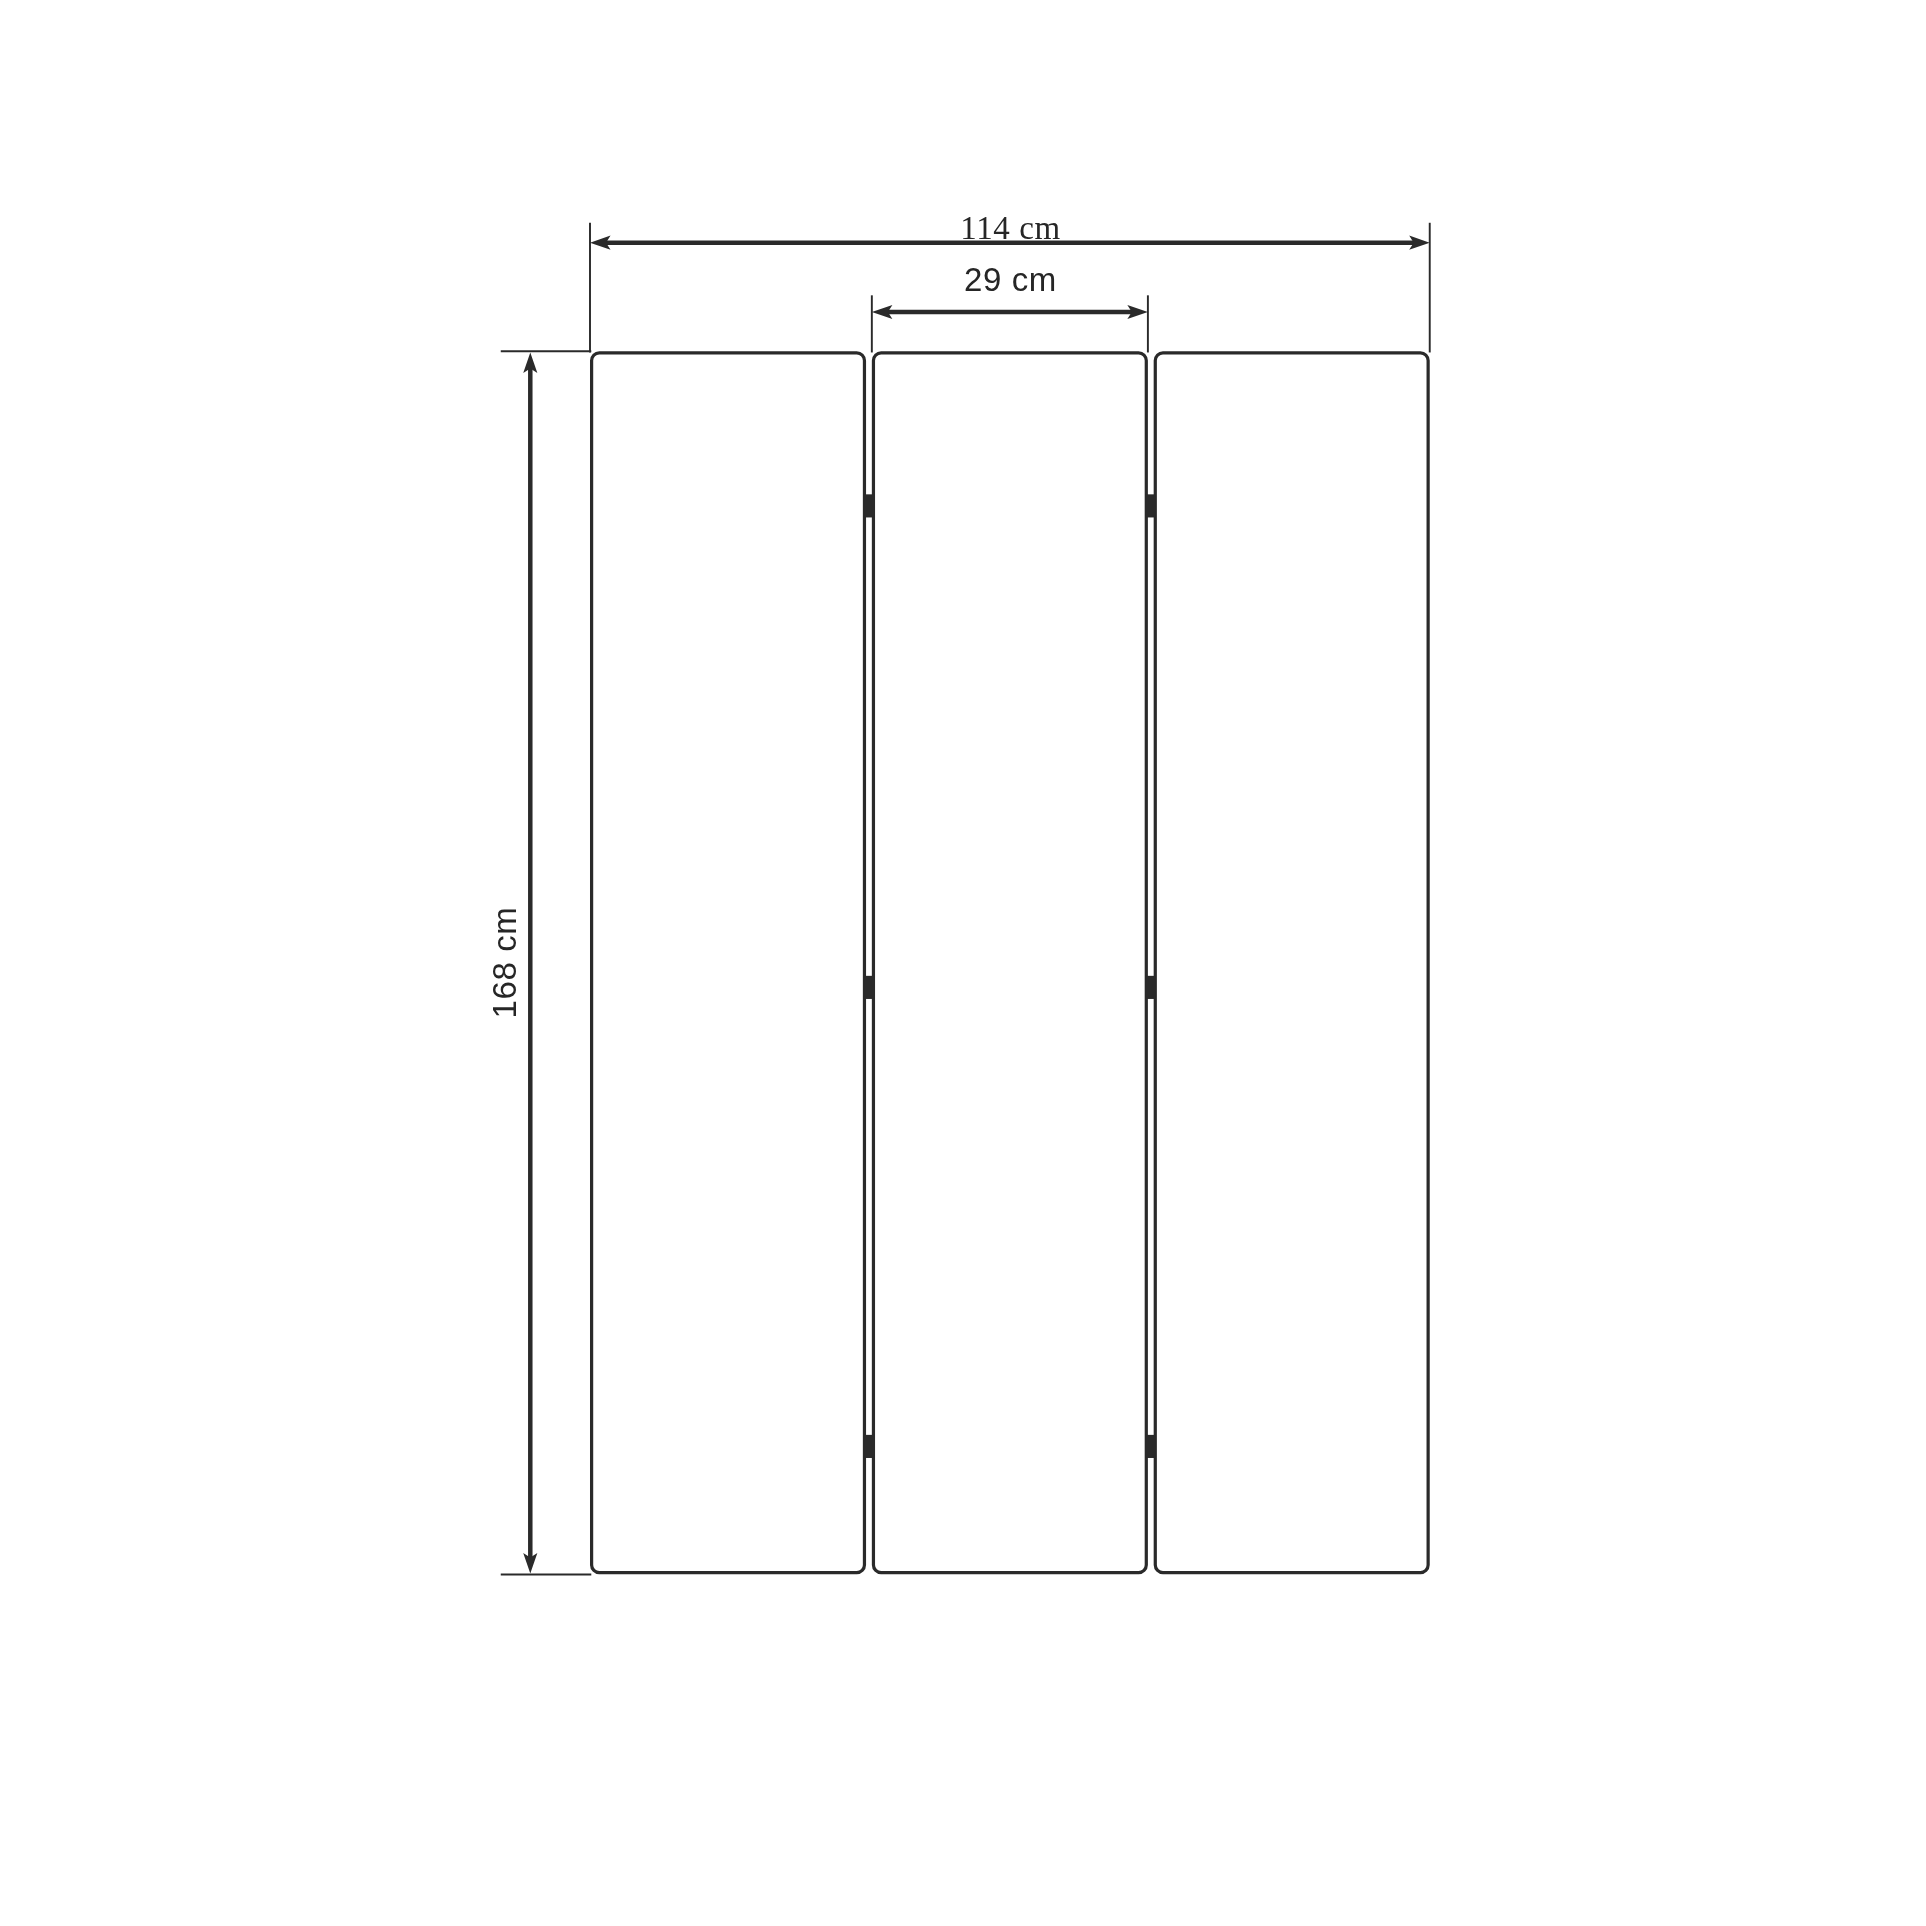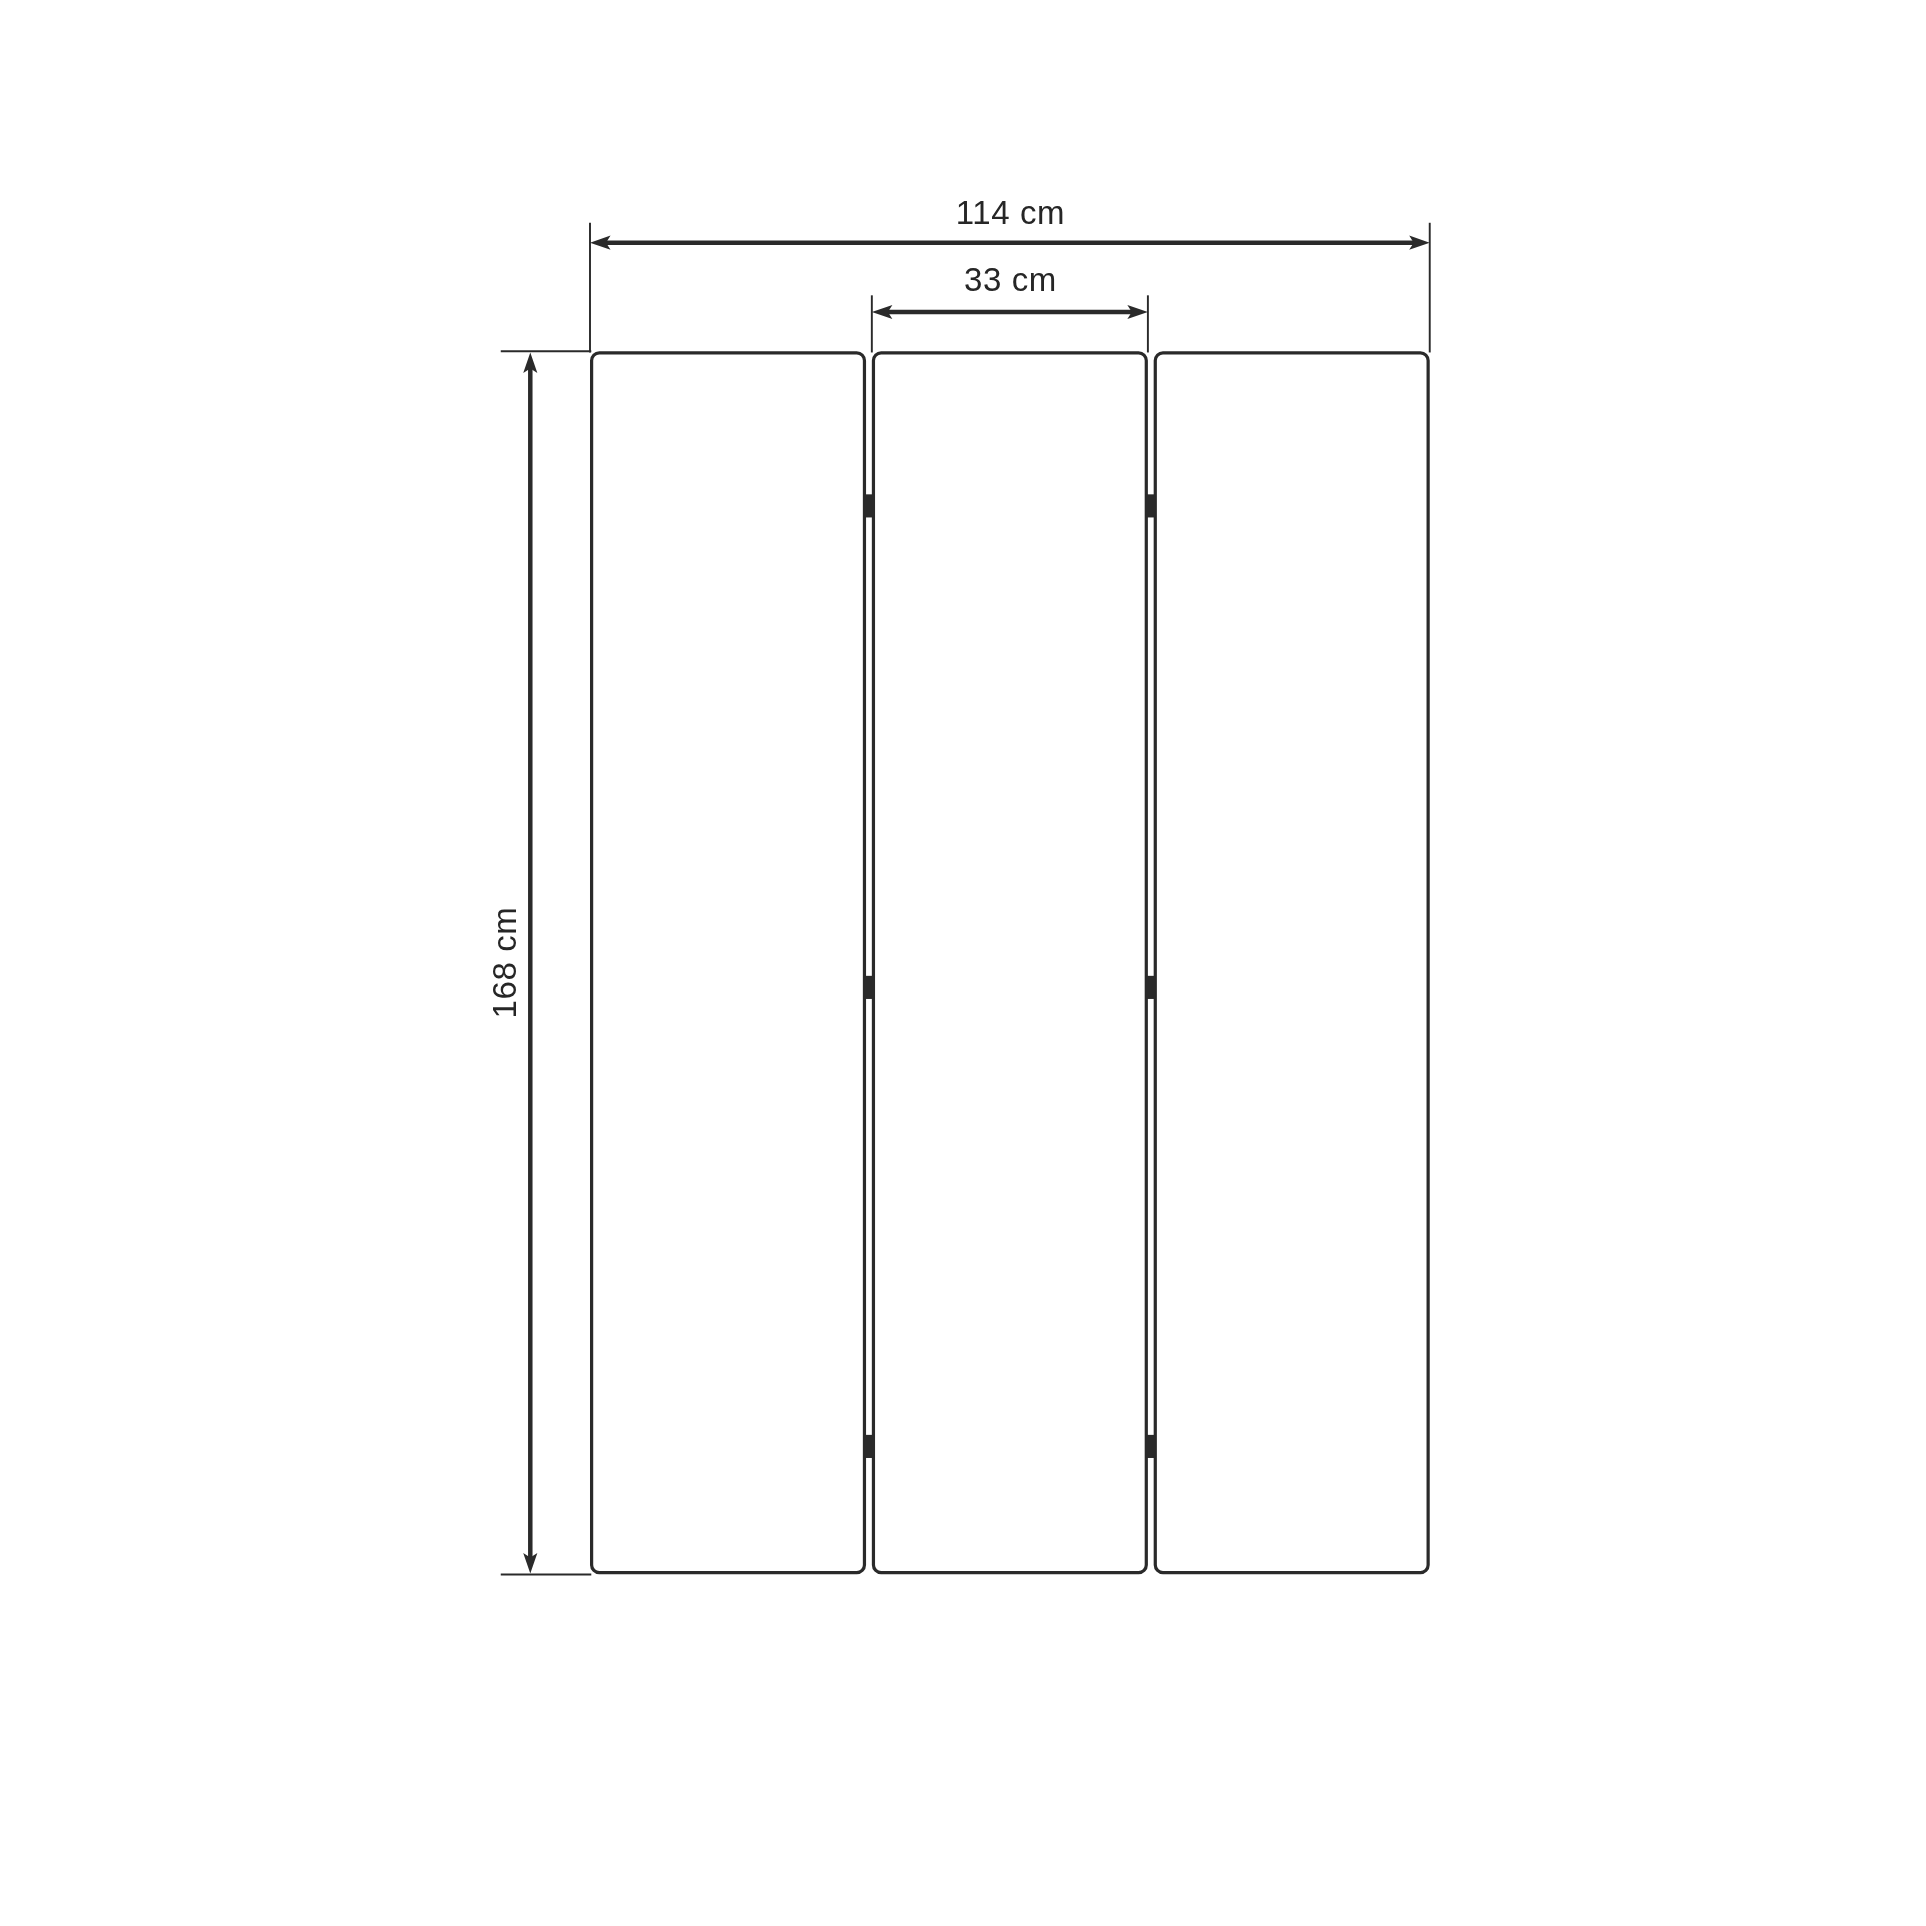--- a/index.html
+++ b/index.html
@@ -28,22 +28,23 @@
     color: #262626;
     font-size: 33px;
     font-weight: 500;
     letter-spacing: 0.6px;
     text-align: center;
     white-space: nowrap;
     line-height: 37px;
   }
   .dim-label-total-width {
     left: 882px;
-    top: 194px;
+    top: 210px;
     width: 257px;
+    font-family: Liberation Serif, serif;
   }
   .dim-label-panel-width {
     left: 882px;
     top: 261px;
     width: 257px;
   }
   .dim-label-height {
     left: 376px;
     top: 944px;
     width: 257px;
@@ -93,18 +94,18 @@
       <line x1="780" y1="547" x2="921" y2="547" stroke-width="3" fill="none"></line>
       <line x1="780" y1="2452.5" x2="921" y2="2452.5" stroke-width="3" fill="none"></line>
       <line x1="826" y1="566" x2="826" y2="2434" stroke-width="7" fill="none"></line>
       <polygon points="826,549 815,581 826,574 837,581" stroke="none"></polygon>
       <polygon points="826,2451 815,2419 826,2426 837,2419" stroke="none"></polygon>
     </g>
   </svg>
 
   <div class="dim-label dim-label-total-width">114 cm</div>
 
-  <div class="dim-label dim-label-panel-width">33 cm</div>
+  <div class="dim-label dim-label-panel-width">29 cm</div>
 
   <div class="dim-label dim-label-height">168 cm</div>
 
 </div>
 
 
 </body></html>

